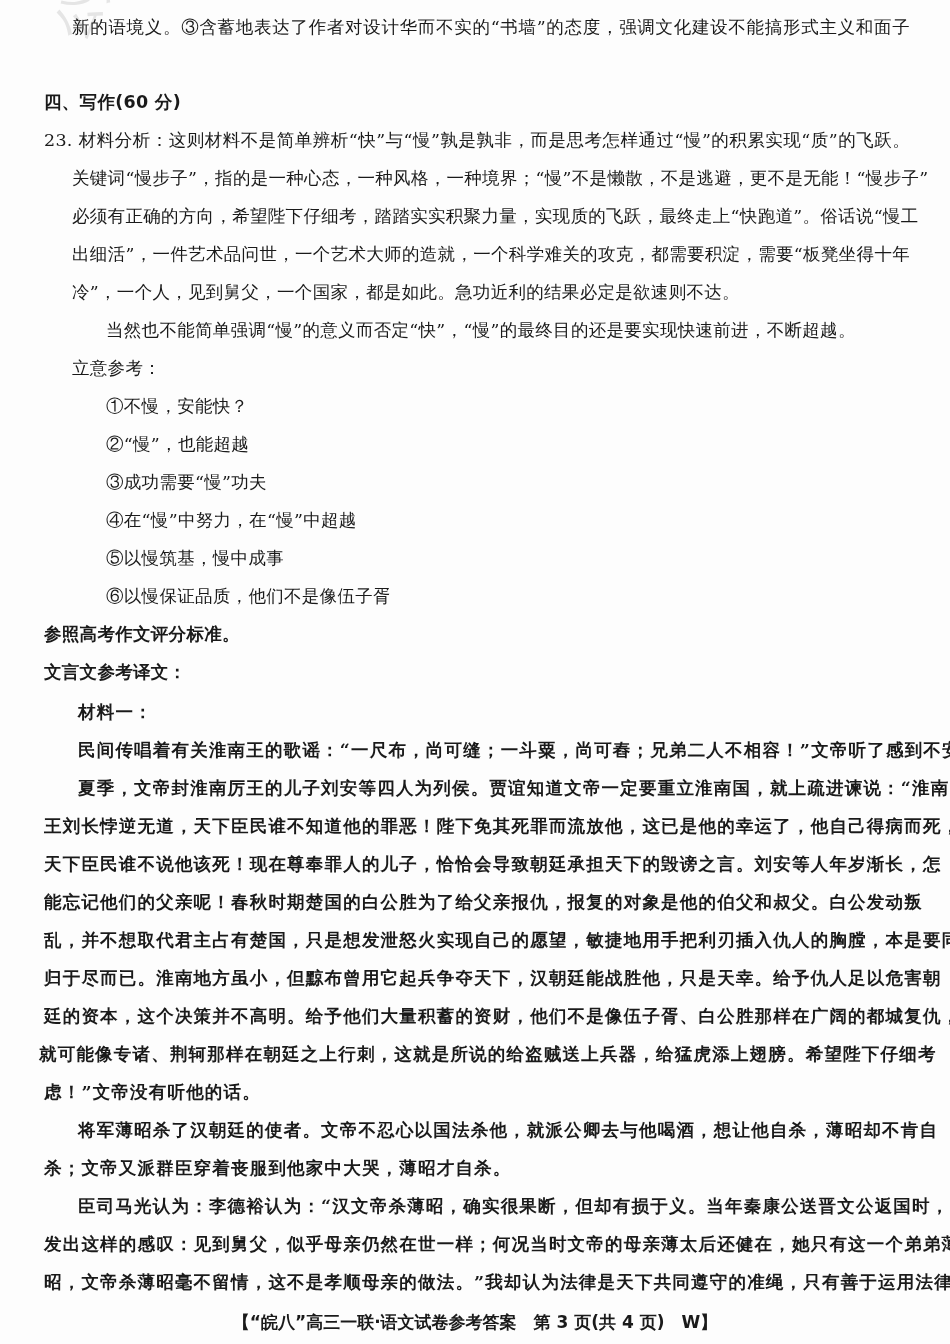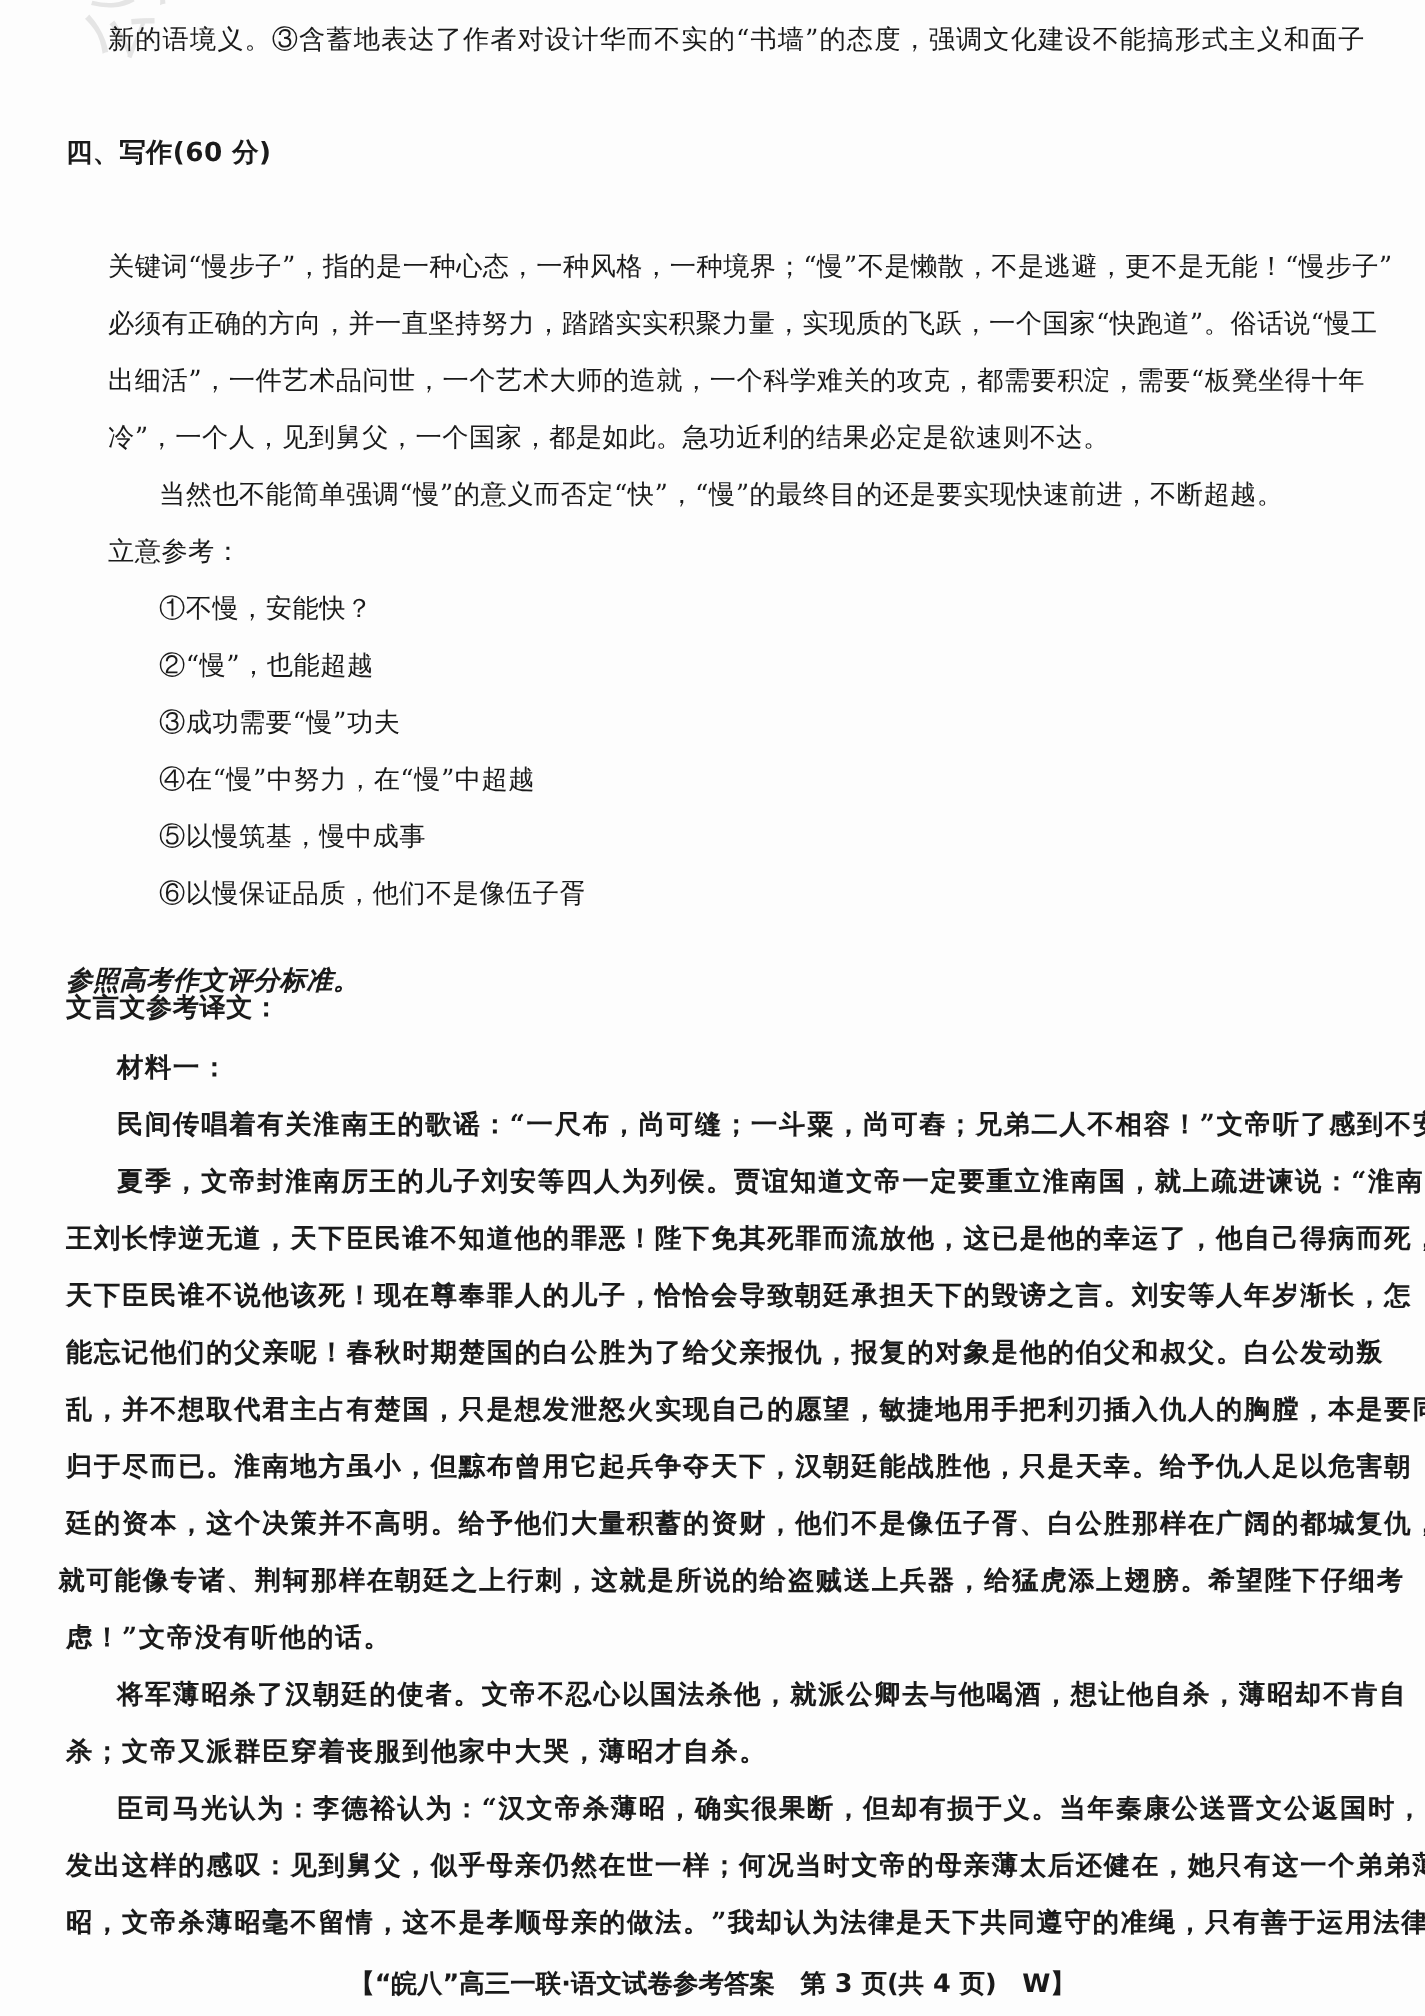--- a/index.html
+++ b/index.html
@@ -37,35 +37,36 @@
 <body>
 
 <div class="page">
 
   <div class="watermark">公众号·试卷</div>
 
   <div class="line justify" style="left:72px;top:16px;width:838px;">新的语境义。③含蓄地表达了作者对设计华而不实的“书墙”的态度，强调文化建设不能搞形式主义和面子</div>
 
   <div class="line bold" style="left:44px;top:91px;">四、写作(60 分)</div>
 
+  <div class="line justify" style="left:44px;top:129px;width:866px;">23. 材料分析：这则材料不是简单辨析“快”与“慢”孰是孰非，而是思考怎样通过“慢”的积累实现“质”的飞跃。</div>
   <div class="line justify" style="left:72px;top:167px;width:838px;">关键词“慢步子”，指的是一种心态，一种风格，一种境界；“慢”不是懒散，不是逃避，更不是无能！“慢步子”</div>
-  <div class="line justify" style="left:72px;top:205px;width:838px;">必须有正确的方向，并一直坚持努力，踏踏实实积聚力量，实现质的飞跃，一个国家“快跑道”。俗话说“慢工</div>
+  <div class="line justify" style="left:72px;top:205px;width:838px;">必须有正确的方向，希望陛下仔细考，踏踏实实积聚力量，实现质的飞跃，最终走上“快跑道”。俗话说“慢工</div>
   <div class="line justify" style="left:72px;top:243px;width:838px;">出细活”，一件艺术品问世，一个艺术大师的造就，一个科学难关的攻克，都需要积淀，需要“板凳坐得十年</div>
   <div class="line" style="left:72px;top:281px;">冷”，一个人，见到舅父，一个国家，都是如此。急功近利的结果必定是欲速则不达。</div>
   <div class="line" style="left:106px;top:319px;">当然也不能简单强调“慢”的意义而否定“快”，“慢”的最终目的还是要实现快速前进，不断超越。</div>
 
   <div class="line" style="left:72px;top:357px;">立意参考：</div>
   <div class="line" style="left:106px;top:395px;">①不慢，安能快？</div>
   <div class="line" style="left:106px;top:433px;">②“慢”，也能超越</div>
   <div class="line" style="left:106px;top:471px;">③成功需要“慢”功夫</div>
   <div class="line" style="left:106px;top:509px;">④在“慢”中努力，在“慢”中超越</div>
   <div class="line" style="left:106px;top:547px;">⑤以慢筑基，慢中成事</div>
   <div class="line" style="left:106px;top:585px;">⑥以慢保证品质，他们不是像伍子胥</div>
 
-  <div class="line bold" style="left:44px;top:643px;font-style:italic;">参照高考作文评分标准。</div>
+  <div class="line bold" style="left:44px;top:623px;">参照高考作文评分标准。</div>
   <div class="line bold" style="left:44px;top:661px;">文言文参考译文：</div>
   <div class="line kai" style="left:78px;top:701px;">材料一：</div>
 
   <div class="line kai justify" style="left:78px;top:739px;width:832px;">民间传唱着有关淮南王的歌谣：“一尺布，尚可缝；一斗粟，尚可舂；兄弟二人不相容！”文帝听了感到不安。</div>
   <div class="line kai justify" style="left:78px;top:777px;width:832px;">夏季，文帝封淮南厉王的儿子刘安等四人为列侯。贾谊知道文帝一定要重立淮南国，就上疏进谏说：“淮南</div>
   <div class="line kai justify" style="left:44px;top:815px;width:866px;">王刘长悖逆无道，天下臣民谁不知道他的罪恶！陛下免其死罪而流放他，这已是他的幸运了，他自己得病而死，</div>
   <div class="line kai justify" style="left:44px;top:853px;width:866px;">天下臣民谁不说他该死！现在尊奉罪人的儿子，恰恰会导致朝廷承担天下的毁谤之言。刘安等人年岁渐长，怎</div>
   <div class="line kai justify" style="left:44px;top:891px;width:866px;">能忘记他们的父亲呢！春秋时期楚国的白公胜为了给父亲报仇，报复的对象是他的伯父和叔父。白公发动叛</div>
   <div class="line kai justify" style="left:44px;top:929px;width:866px;">乱，并不想取代君主占有楚国，只是想发泄怒火实现自己的愿望，敏捷地用手把利刃插入仇人的胸膛，本是要同</div>
   <div class="line kai justify" style="left:44px;top:967px;width:866px;">归于尽而已。淮南地方虽小，但黥布曾用它起兵争夺天下，汉朝廷能战胜他，只是天幸。给予仇人足以危害朝</div>

